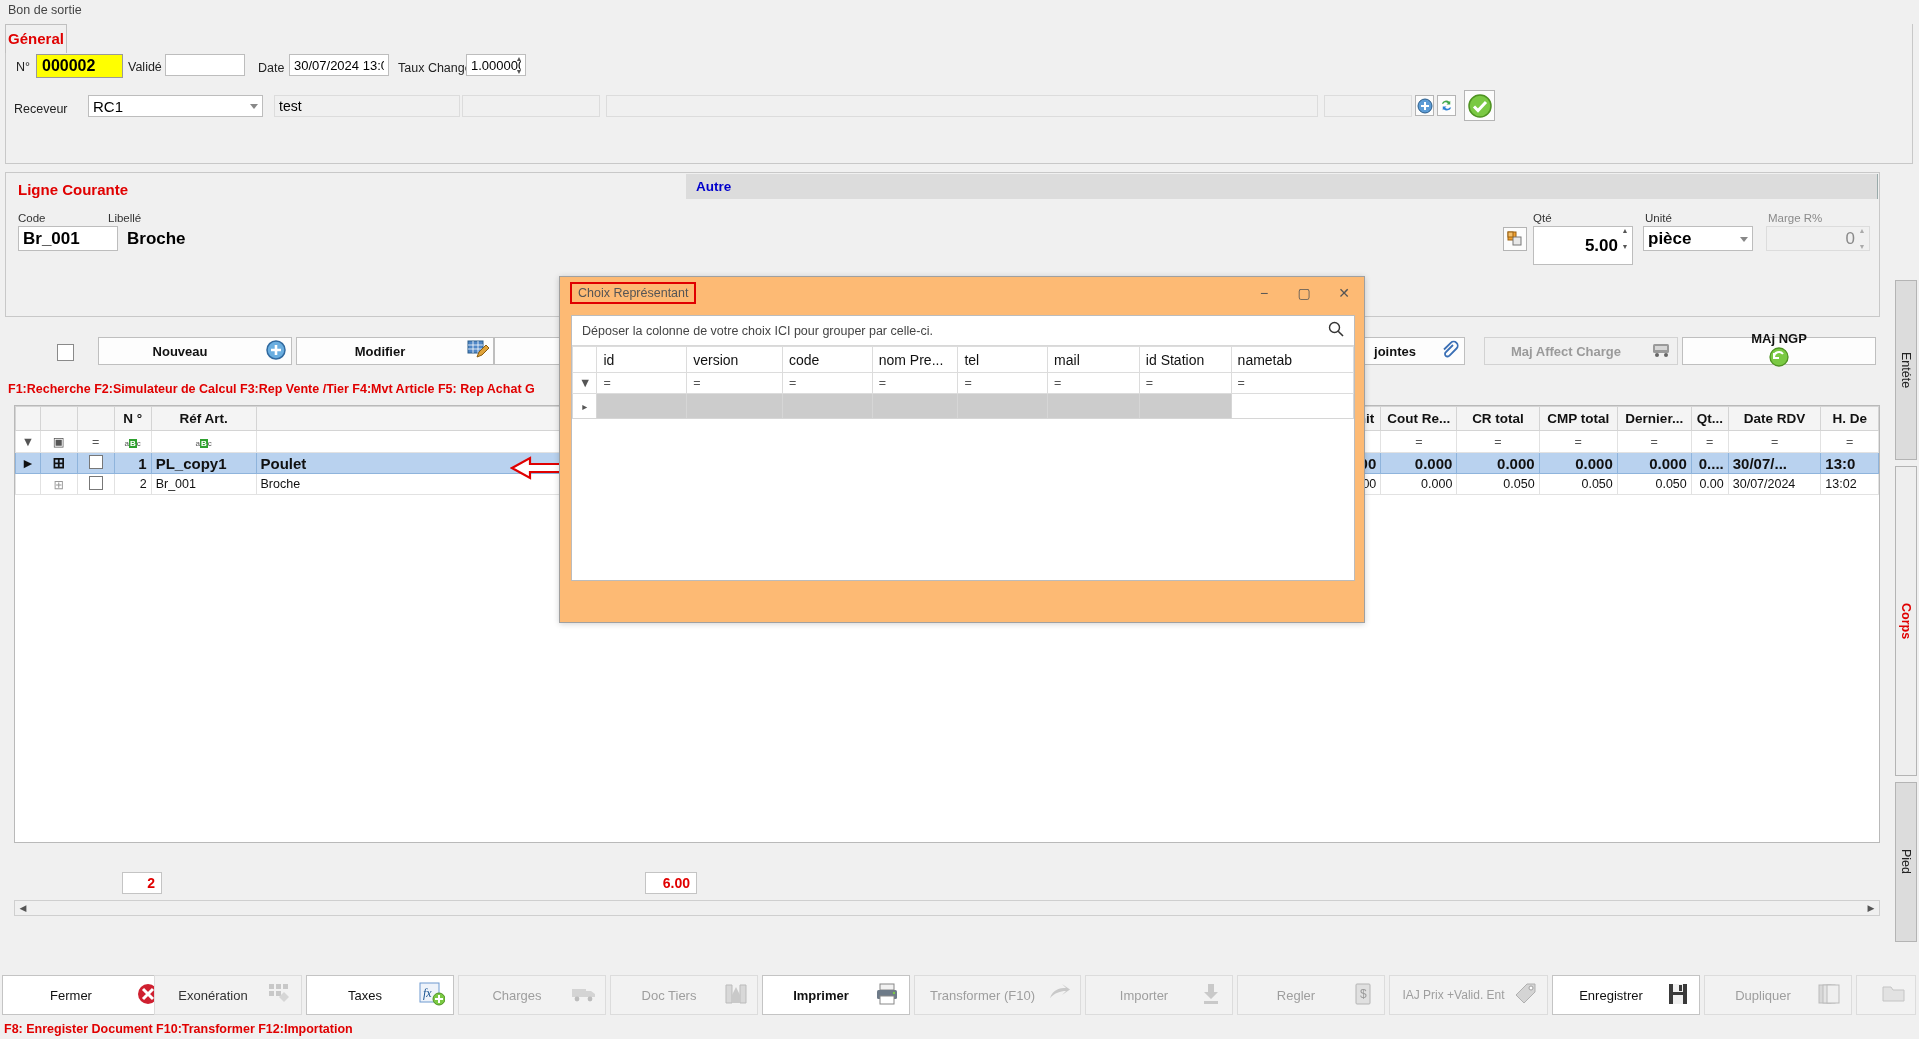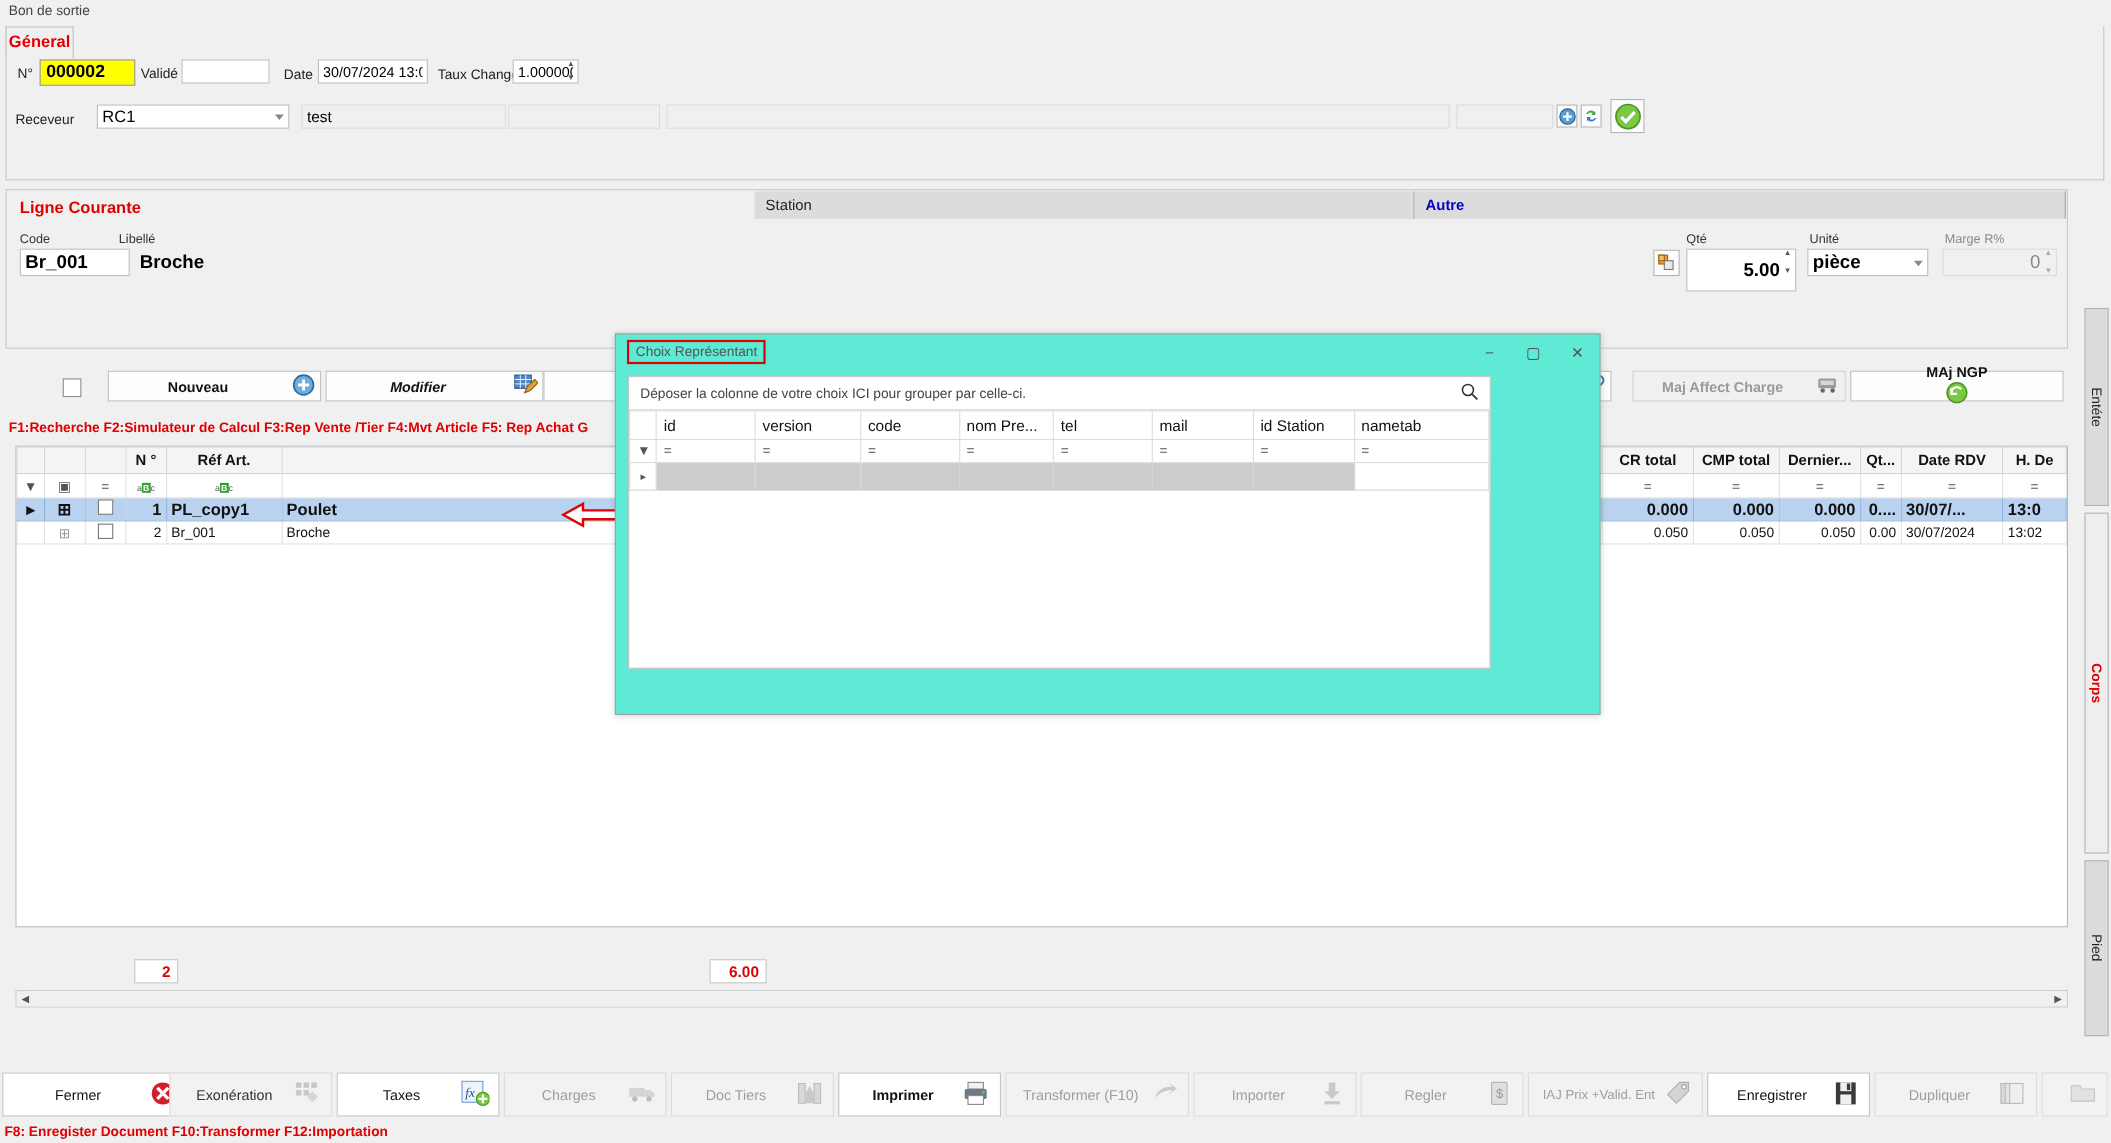--- a/index.html
+++ b/index.html
@@ -165,25 +165,24 @@
   .bbtn.dim { background: #f2f2f2; border-color: #dcdcdc; color: #9e9e9e; }
   .bbtn .bl { flex: 1; text-align: center; }
   .bbtn .bi { width: 30px; text-align: center; }
   .bfkeys {
     position: absolute; left: 4px; top: 1022px;
     color: #e00000; font-weight: bold; font-size: 12.5px;
   }
 
   
   .modal {
-    position: absolute; left: 559px; top: 276px; width: 896px; height: 347px;
-    background: #5eead4; border: 1px solid #a0a0a0;
+    position: absolute; left: 559px; top: 276px; width: 806px; height: 347px;
+    background: #fdba74; border: 1px solid #a0a0a0;
     box-shadow: 0 1px 6px rgba(0,0,0,.18);
     z-index: 50;
-    margin-top: 27px;
   }
   .modal-title {
     position: absolute; left: 0; top: 0; width: 100%; height: 32px;
   }
   .modal-title .t {
     position: absolute; left: 10px; top: 5px;
     font-size: 12.5px; color: #555;
     border: 2px solid #e00000; padding: 2px 6px;
   }
   .mbtns { position: absolute; right: 0; top: 0; display: flex; height: 32px; }
@@ -278,21 +277,20 @@
   <div class="iconbtn" style="position:absolute;left:1464px;top:90px;width:31px;height:31px;">
     <svg width="26" height="26" viewBox="0 0 26 26">
         <circle cx="13" cy="13" r="11" fill="#7ac943" stroke="#4e9321" stroke-width="1.5"></circle>
         <path d="M7 13.5l4 4 8-8.5" stroke="#fff" stroke-width="3" fill="none"></path>
       </svg>
   </div>
 
   <div class="lc-panel">
     <div class="lc-title">Ligne Courante</div>
     <div class="lc-tabs">
-      <div class="lc-tab t1">Station</div>
       <div class="lc-tab t2">Autre</div>
     </div>
   </div>
 
   <div class="lbl-sm" style="position:absolute;left:18px;top:212px;">Code</div>
   <input class="fld" style="position: absolute; left: 18px; top: 226px; width: 100px; height: 25px; font-weight: bold; font-size: 17px;" value="Br_001">
 
   <div class="lbl-sm" style="position:absolute;left:108px;top:212px;">Libellé</div>
   <input class="fld fld-ro" style="position: absolute; left: 123px; top: 226px; width: 1100px; height: 25px; font-weight: bold; font-size: 17px; background: rgb(240, 240, 240); border: none;" value="Broche">
 
@@ -333,21 +331,21 @@
   <div class="act-btn" style="left:98px;top:337px;width:194px;">
     <span class="txt">Nouveau</span>
     <span class="ic">
       <svg width="22" height="22" viewBox="0 0 22 22">
           <circle cx="11" cy="11" r="9" fill="#6aaee0" stroke="#30699f" stroke-width="1.5"></circle>
           <path d="M11 6v10M6 11h10" stroke="#fff" stroke-width="2.6"></path>
         </svg>
     </span>
   </div>
 
-  <div class="act-btn" style="left:296px;top:337px;width:198px;font-style:italic;">
+  <div class="act-btn" style="left:296px;top:337px;width:198px;">
     <span class="txt">Modifier</span>
     <span class="ic">
       <svg width="22" height="20" viewBox="0 0 22 20">
           <rect x="1" y="1" width="15" height="12" fill="#4f86c6" stroke="#2a5c8a"></rect>
           <path d="M1 5h15M1 9h15M6 1v12M11 1v12" stroke="#fff" stroke-width=".8"></path>
           <path d="M10 17l2-5 7-7 3 3-7 7z" fill="#e0a33a" stroke="#8a5c10"></path>
         </svg>
     </span>
   </div>
 

